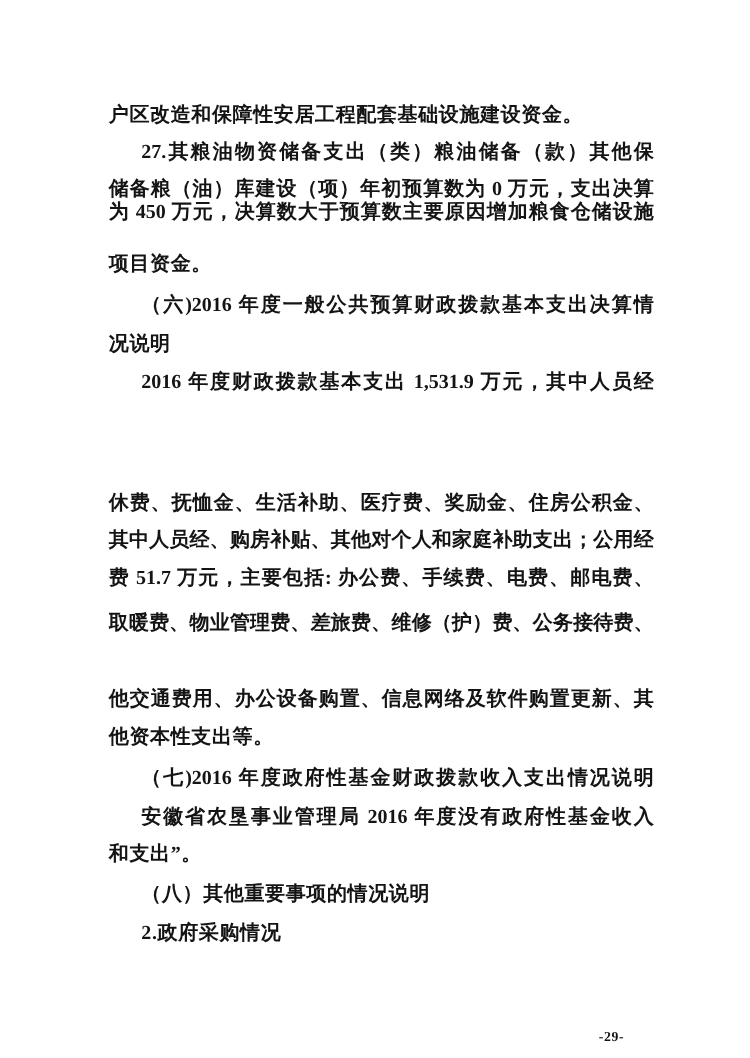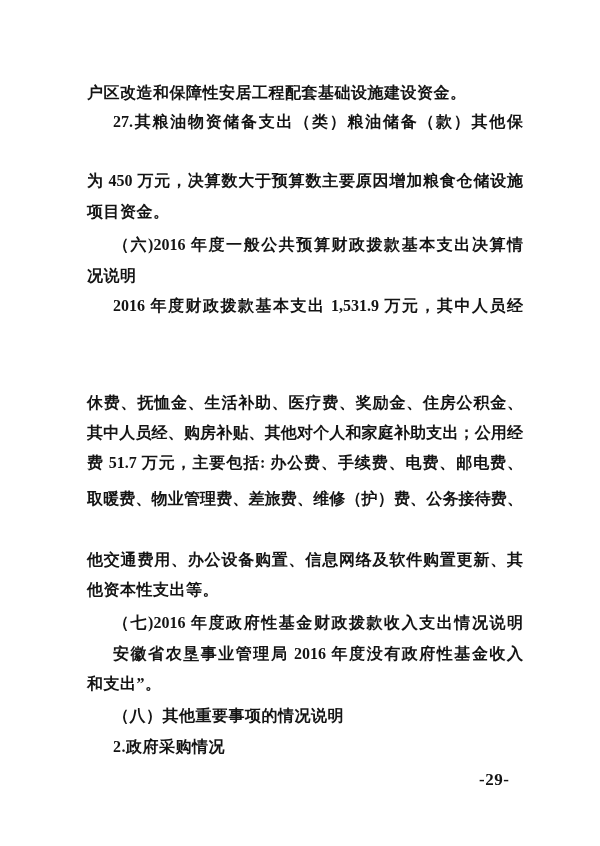--- a/index.html
+++ b/index.html
@@ -43,35 +43,36 @@
     text-align: justify;
     text-align-last: justify;
   }
   
   .line.ind {
     padding-left: 26px;
   }
   .page-number {
     position: absolute;
     left: 479px;
-    top: 772px;
-    font-size: 17px;
+    top: 822px;
+    font-size: 11px;
     line-height: 16px;
     letter-spacing: 0.5px;
     font-weight: 700;
   }
 </style>
 </head>
 <body>
 
 <div class="page">
   <div class="textblock">
     <div class="line" style="top:83px">户区改造和保障性安居工程配套基础设施建设资金。</div>
     <div class="line ind fill" style="top:112px">27.其粮油物资储备支出（类）粮油储备（款）其他保</div>
-    <div class="line fill" style="top:171px">为 450 万元，决算数大于预算数主要原因增加粮食仓储设施</div>
+    <div class="line fill" style="top:142px">储备粮（油）库建设（项）年初预算数为 0 万元，支出决算</div>
+    <div class="line fill" style="top:160px">为 450 万元，决算数大于预算数主要原因增加粮食仓储设施</div>
     <div class="line" style="top:202px">项目资金。</div>
     <div class="line ind fill" style="top:235px">（六)2016 年度一般公共预算财政拨款基本支出决算情</div>
     <div class="line" style="top:266px">况说明</div>
     <div class="line ind fill" style="top:296px">2016 年度财政拨款基本支出 1,531.9 万元，其中人员经</div>
     <div class="line fill" style="top:393px">休费、抚恤金、生活补助、医疗费、奖励金、住房公积金、</div>
     <div class="line fill" style="top:423px">其中人员经、购房补贴、其他对个人和家庭补助支出；公用经</div>
     <div class="line fill" style="top:453px">费 51.7 万元，主要包括: 办公费、手续费、电费、邮电费、</div>
     <div class="line fill" style="top:489px">取暖费、物业管理费、差旅费、维修（护）费、公务接待费、</div>
     <div class="line fill" style="top:550px">他交通费用、办公设备购置、信息网络及软件购置更新、其</div>
     <div class="line" style="top:580px">他资本性支出等。</div>

